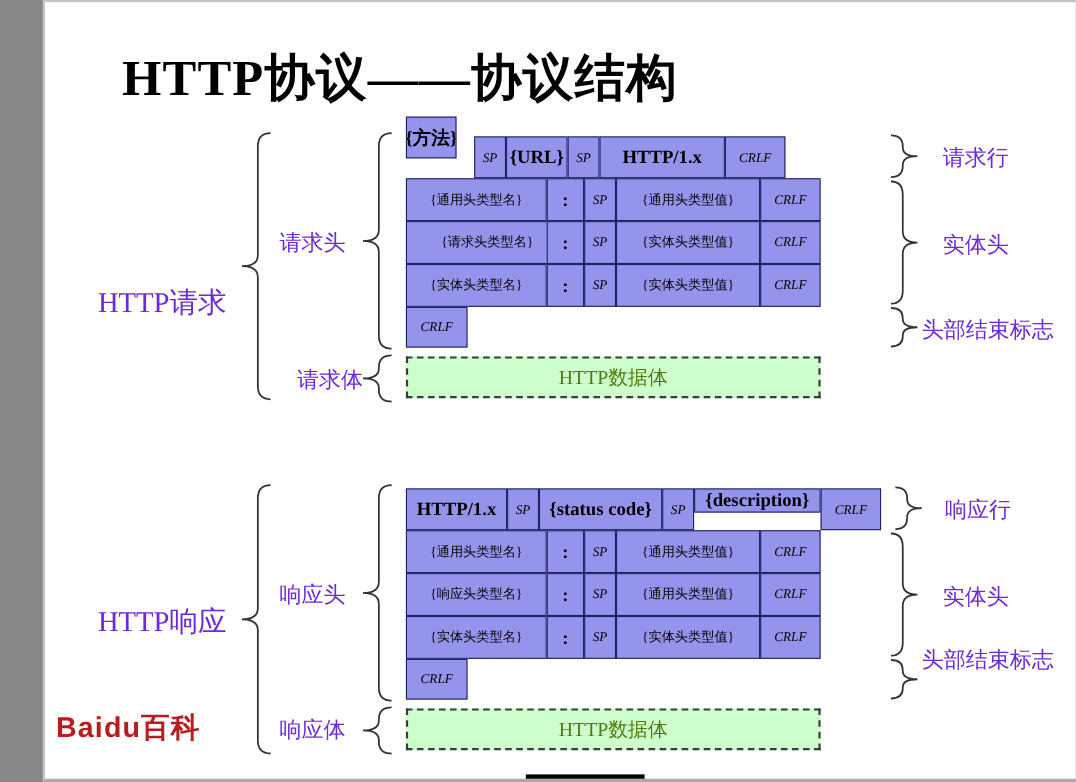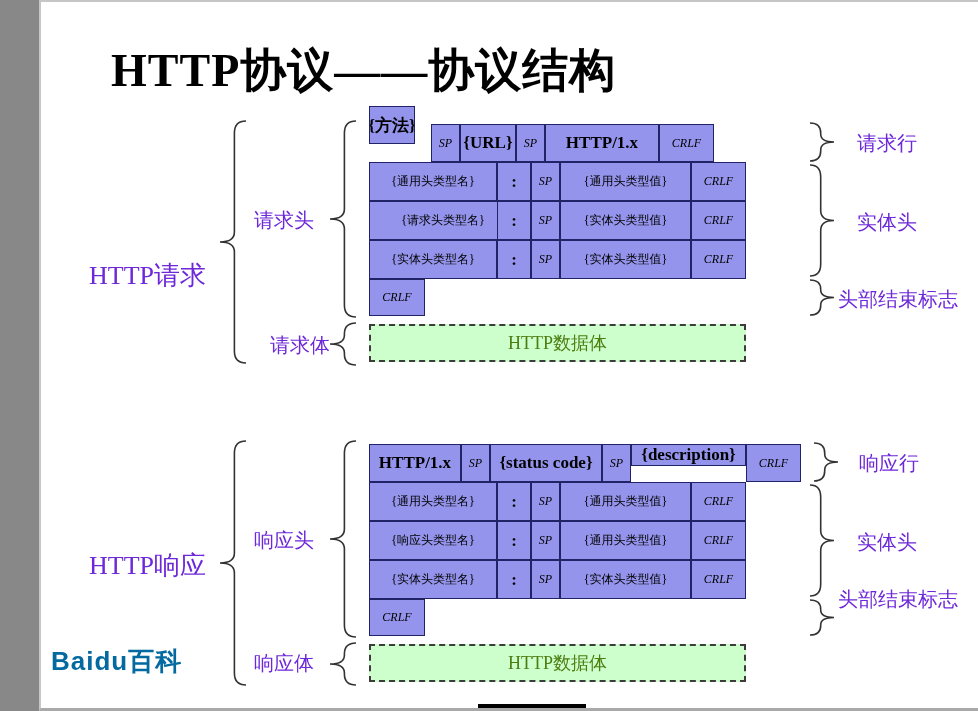--- a/index.html
+++ b/index.html
@@ -27,21 +27,21 @@
     border:2px dashed #3c3c3c; display:flex; align-items:center; justify-content:center;
     font-size:18px; color:#4d7c0f;
   }
   .lbl {
     position:absolute; font-size:20px; color:#6d28d9; white-space:nowrap;
     font-family:"Liberation Serif","DejaVu Serif",serif;
   }
   .lbl.big { font-size:26px; }
   svg.brace { position:absolute; overflow:visible; }
   .watermark {
-    position:absolute; left:10px; top:642px; color:#0369a1; font-size:26px;
+    position:absolute; left:10px; top:642px; color:#b91c1c; font-size:26px;
     font-weight:bold; font-family:"Liberation Sans","DejaVu Sans",sans-serif;
     letter-spacing:1px;
   }
   .blackbar { position:absolute; left:437px; top:702px; width:108px; height:9px; background:#000; }
 </style>
 </head>
 <body>
 
 <div class="canvas">
 

